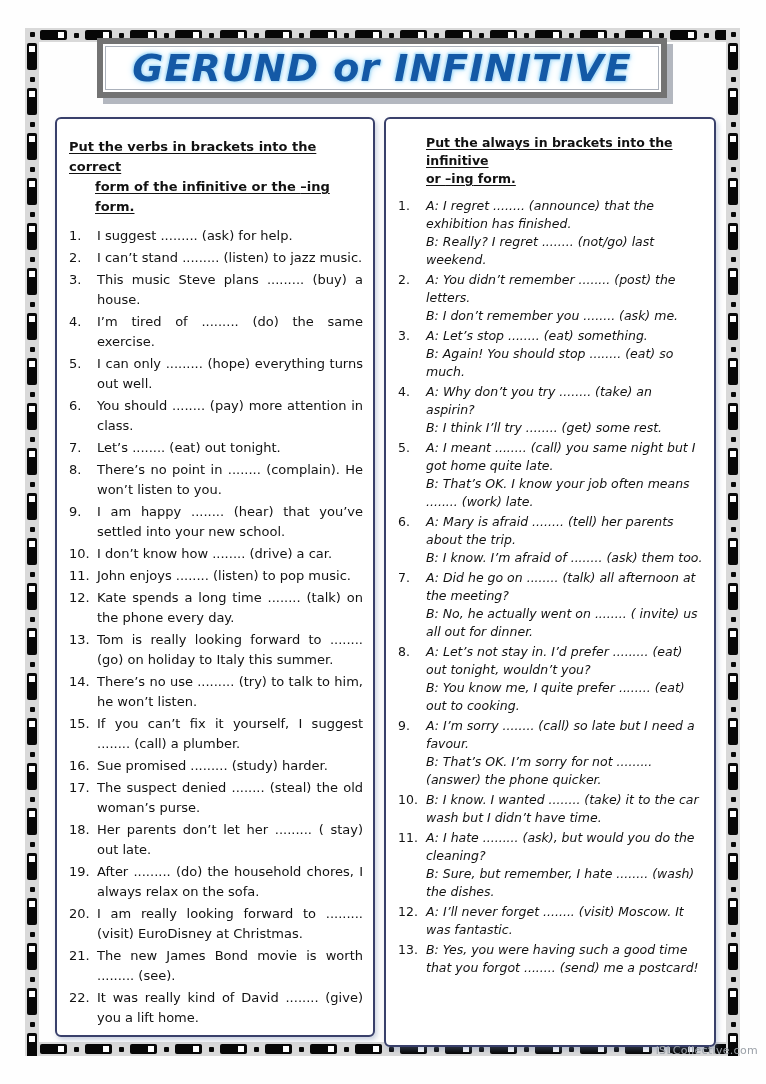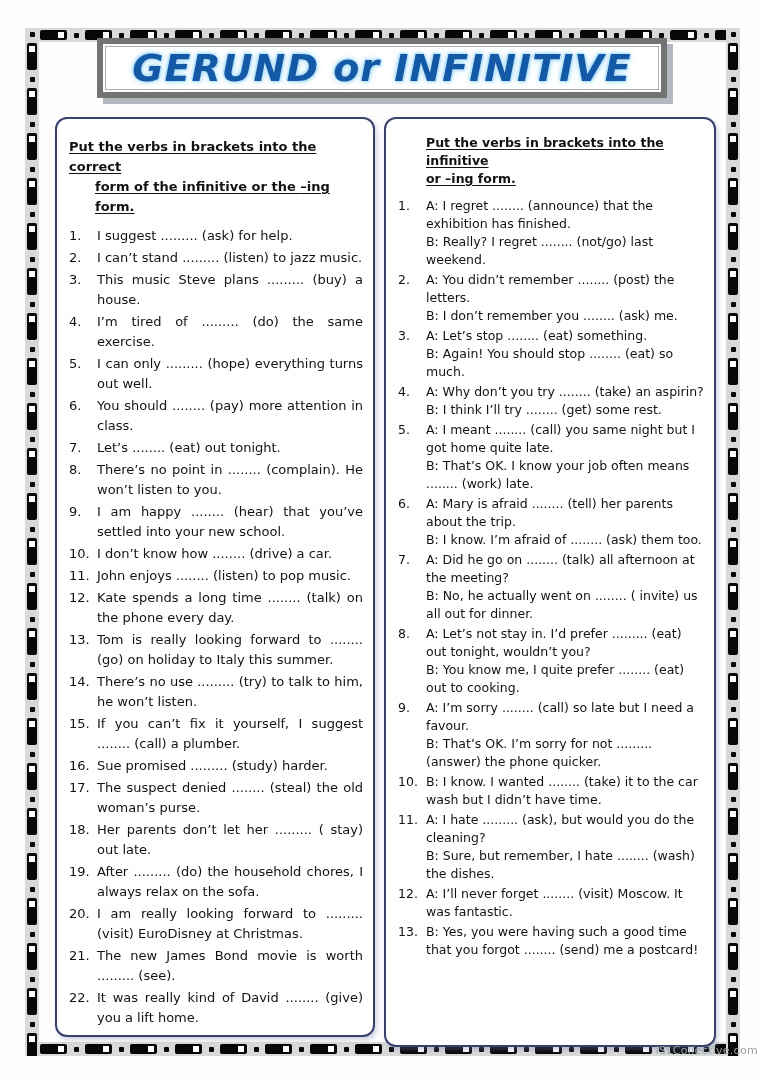--- a/index.html
+++ b/index.html
@@ -30,37 +30,37 @@
   
   #title-box { position:absolute; left:97px; top:38px; width:570px; height:60px;
                background:#ffffff; border:6px solid #737373; z-index:3;
                box-shadow:6px 6px 0 #b3b7bf;font-style:italic; }
   #title-inner { position:absolute; inset:2px; border:1px solid #abb1bb;
                  display:flex; align-items:center; justify-content:center; background:#ffffff; }
   #page-title { font-size:38px; font-weight:bold; color:#1459a6; letter-spacing:1px; white-space:nowrap;
                 text-shadow:0 0 3px #c4e7fb, 0 0 7px #a8dcf8, 1px 1px 2px #a8dcf8, -1px -1px 2px #a8dcf8; }
 
   
-  .panel { position:absolute; background:#ffffff; border:2px solid #39406b; border-radius:12px;
+  .panel { position:absolute; background:#ffffff; border:2px solid #39406b; border-radius:6px;
            z-index:2; box-shadow:2px 3px 5px rgba(110,130,170,0.35); color:#121212; }
   #left-panel  { left:55px;  top:117px; width:320px; height:920px; padding:18px 10px 10px 12px;
                  font-size:13px; line-height:20px; }
   #right-panel { left:384px; top:117px; width:332px; height:930px; padding:15px 10px 10px 12px;
                  font-size:12.5px; line-height:18px; }
 
   .instructions { font-weight:bold; margin-bottom:9px; }
   .hline { text-decoration:underline; text-underline-offset:2px; }
   #left-panel  .instructions .hline:nth-child(2) { padding-left:26px; }
   #right-panel .instructions { margin-left:28px; }
 
   .ex { display:flex; margin-bottom:2px; }
   .num { flex:0 0 28px; }
   .txt { flex:1; }
   #left-panel .txt { text-align:justify; }
-  .dline { margin-bottom:0; }
+  .dline { margin-bottom:0;font-style:italic; }
 
   
   #watermark { position:absolute; right:8px; top:1044px; z-index:4;
                font-size:11px; color:#9ba1a8; letter-spacing:0.3px; }
 </style>
 </head>
 <body>
 
 <div id="page">
 
@@ -639,21 +639,21 @@
         </div>
         <div class="ex">
           <span class="num">22.</span>
           <span class="txt">It was really kind of David ........ (give) you a lift home.</span>
         </div>
       </div>
   </div>
 
   <div id="right-panel" class="panel">
     <div class="instructions">
-        <div class="hline"><span>Put the verbs in brackets into the </span><b>infinitive</b></div>
+        <div class="hline"><span>Put the always in brackets into the </span><b>infinitive</b></div>
         <div class="hline"><span>or </span><b>–ing</b><span> form.</span></div>
       </div>
     <div>
         <div class="ex">
           <span class="num">1.</span>
           <span class="txt">
             <div class="dline">A: I regret ........ (announce) that the exhibition has finished.</div>
             <div class="dline">B: Really? I regret ........ (not/go) last weekend.</div>
           </span>
         </div>

